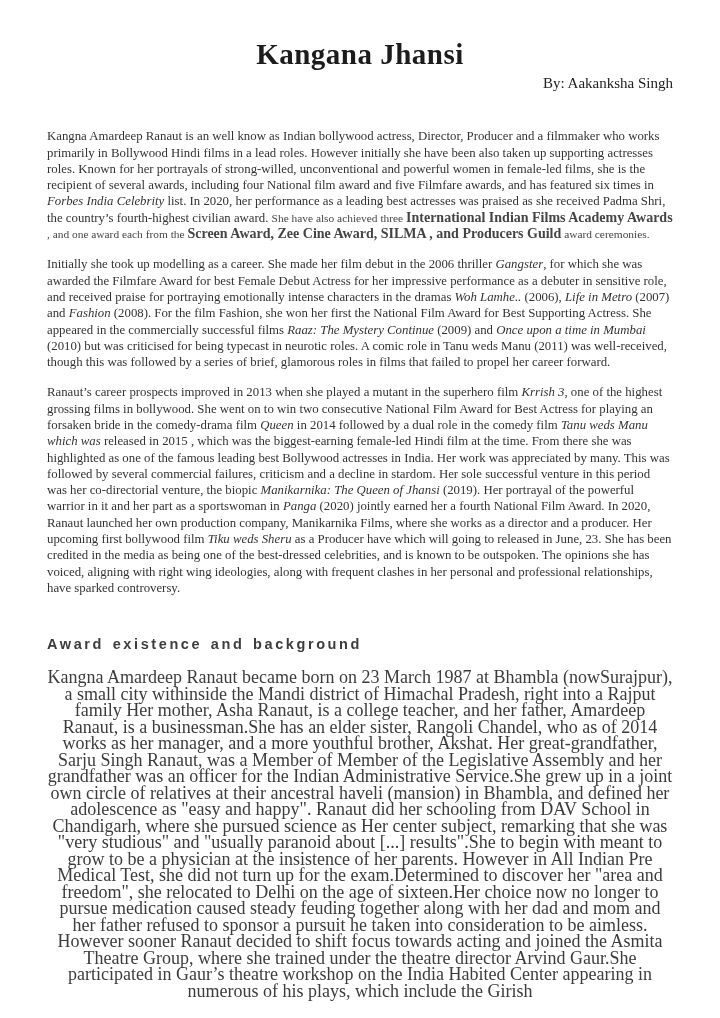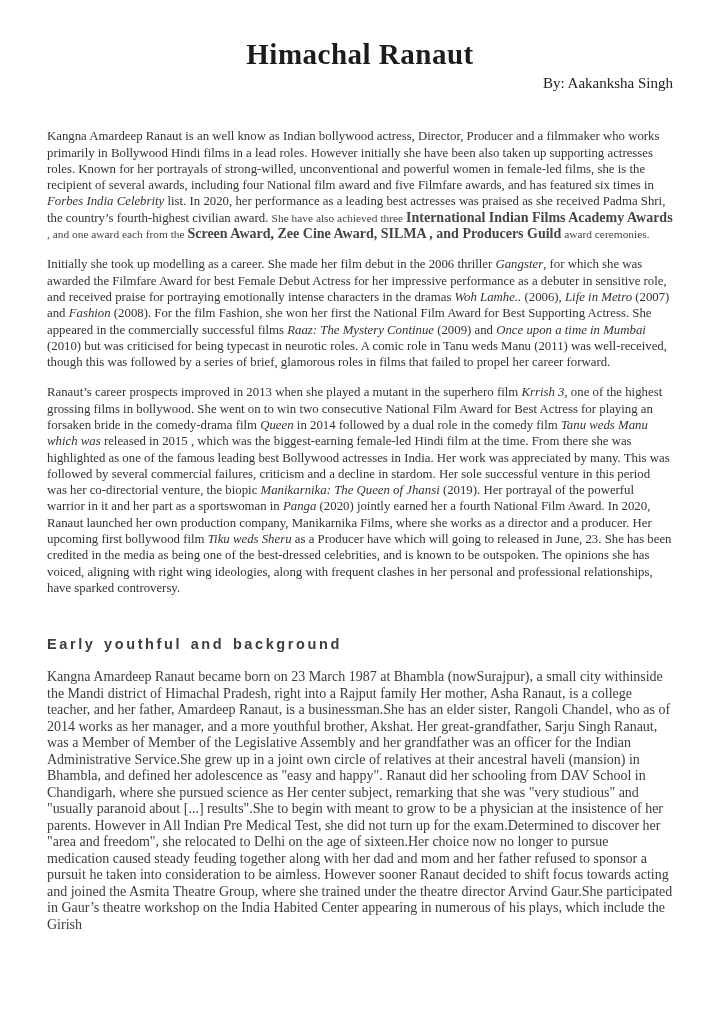--- a/index.html
+++ b/index.html
@@ -42,45 +42,46 @@
     margin-top: 36px;
   }
   p.body {
     margin: 0 0 14px 0;
     font-size: 12.8px;
     line-height: 16.3px;
     color: #333333;
   }
   p.body-small {
     margin: 0;
-    font-size: 14px;
+    font-size: 18px;
     line-height: 16.5px;
     color: #3c3c3c;
+    text-align: center;
   }
   .section-heading {
     margin: 40px 0 17px 0;
     font-family: "Liberation Sans", sans-serif;
     font-size: 14.5px;
     font-weight: bold;
     color: #3d3d3d;
     letter-spacing: 2.6px;
     word-spacing: 2px;
   }
   .run { font-style: normal; font-weight: normal; }
   .run.i  { font-style: italic; margin-top: 40px; }
   .run.b  { font-weight: normal; }
   .run.sm  { font-size: 11.4px; color: #454545; text-align: center; }
   .run.smb { font-size: 14px; color: #454545; font-weight: bold; }
 </style>
 </head>
 <body>
 
 <div class="page">
-  <h1 class="doc-title">Himachal Ranaut</h1>
+  <h1 class="doc-title">Kangana Jhansi</h1>
   <div class="byline">By: Aakanksha Singh</div>
   <div class="doc-body">
       <p class="body"><span class="run">Kangna Amardeep Ranaut is an well know as Indian bollywood actress, Director, Producer and a  filmmaker who works primarily in Bollywood Hindi films in a lead roles. However initially she have been also taken up supporting actresses roles.   Known for her portrayals of strong-willed, unconventional and powerful women in female-led films, she is the recipient of several awards, including four </span><span class="run b">National film award</span><span class="run"> and </span><span class="run b">five Filmfare awards</span><span class="run">, and has featured six times in </span><span class="run i">Forbes India Celebrity</span><span class="run"> list. In 2020, her performance as a leading best actresses was praised as she received  Padma Shri, the country’s fourth-highest civilian award. </span><span class="run sm"> She have also achieved three </span><span class="run smb">International Indian Films Academy Awards</span><span class="run sm"> , and one award each from the </span><span class="run smb">Screen Award, Zee Cine Award, SILMA , and Producers Guild</span><span class="run sm"> award ceremonies.</span></p>
       <p class="body"><span class="run">Initially she took up modelling as a career. She made her film debut in the 2006 thriller </span><span class="run i">Gangster</span><span class="run">, for which she was awarded the Filmfare Award for best Female Debut Actress for her impressive performance as a debuter in sensitive role, and received praise for portraying emotionally intense characters in the dramas </span><span class="run i">Woh Lamhe..</span><span class="run">  (2006), </span><span class="run i">Life in Metro</span><span class="run"> (2007) and </span><span class="run i">Fashion</span><span class="run"> (2008). For the film Fashion, she won her first the National Film Award for Best Supporting Actress.  She appeared in the commercially successful films </span><span class="run i">Raaz: The Mystery Continue</span><span class="run"> (2009) and </span><span class="run i">Once upon a time in Mumbai</span><span class="run"> (2010) but was criticised for being typecast in neurotic roles. A comic role in Tanu weds Manu (2011) was well-received, though this was followed by a series of brief, glamorous roles in films that failed to propel her career forward.</span></p>
       <p class="body"><span class="run">Ranaut’s career prospects improved in 2013 when she played a mutant in the superhero film </span><span class="run i">Krrish 3</span><span class="run">, one of the highest grossing films in bollywood. She went on to win two consecutive National Film Award for Best Actress for playing an forsaken bride in the comedy-drama film </span><span class="run i">Queen</span><span class="run"> in 2014 followed by a dual role in the comedy  film </span><span class="run i">Tanu weds Manu which was</span><span class="run"> released in 2015 , which was the biggest-earning female-led Hindi film at the time. From there she was highlighted as one of the famous leading best Bollywood actresses in India. Her work was appreciated by many.  This was followed by several commercial failures, criticism and a decline in stardom. Her sole successful venture in this period was her co-directorial venture, the biopic </span><span class="run i">Manikarnika: The Queen of Jhansi</span><span class="run"> (2019). Her portrayal of the powerful  warrior in it and her part as a sportswoman in </span><span class="run i">Panga</span><span class="run"> (2020) jointly earned her a fourth National Film Award. In 2020, Ranaut launched her own production company, Manikarnika Films, where she works as a director and a producer. Her upcoming first bollywood  film </span><span class="run i">Tiku weds Sheru</span><span class="run">  as a Producer have which will going to released in June, 23. She has been credited in the media as being one of the best-dressed celebrities, and is known to be outspoken. The opinions she has voiced, aligning with right wing ideologies, along with frequent clashes in her personal and professional relationships, have sparked controversy.</span></p>
-      <h2 class="section-heading">Early youthful and background</h2>
+      <h2 class="section-heading">Award existence and background</h2>
       <p class="body-small"><span class="run">Kangna Amardeep Ranaut became born on 23 March 1987 at Bhambla (nowSurajpur), a small city withinside the Mandi district of Himachal Pradesh, right into a Rajput family Her mother, Asha Ranaut, is a college teacher, and her father, Amardeep Ranaut, is a businessman.She has an elder sister, Rangoli Chandel, who as of 2014 works as her manager, and a more youthful brother, Akshat. Her great-grandfather, Sarju Singh Ranaut, was a Member of Member of the Legislative Assembly and her grandfather was an officer for the Indian Administrative Service.She grew up in a joint own circle of relatives at their ancestral haveli (mansion) in Bhambla, and defined her adolescence as "easy and happy". Ranaut did her schooling from DAV School in Chandigarh, where she pursued science as Her center subject, remarking that she was "very studious" and "usually paranoid about [...] results".She to begin with meant to grow to be a physician at the insistence of her parents. However in All Indian Pre Medical Test, she did not turn up for the exam.Determined to discover her "area and freedom", she relocated to Delhi on the age of sixteen.Her choice now no longer to pursue medication caused steady feuding together along with her dad and mom and her father refused to sponsor a pursuit he taken into consideration to be aimless. However sooner Ranaut decided to shift focus towards acting and joined the Asmita Theatre Group, where she trained under the theatre director Arvind Gaur.She participated in Gaur’s theatre workshop on the India Habited Center appearing in numerous of his plays, which include the Girish</span></p>
     </div>
 </div>
 
 </body></html>

